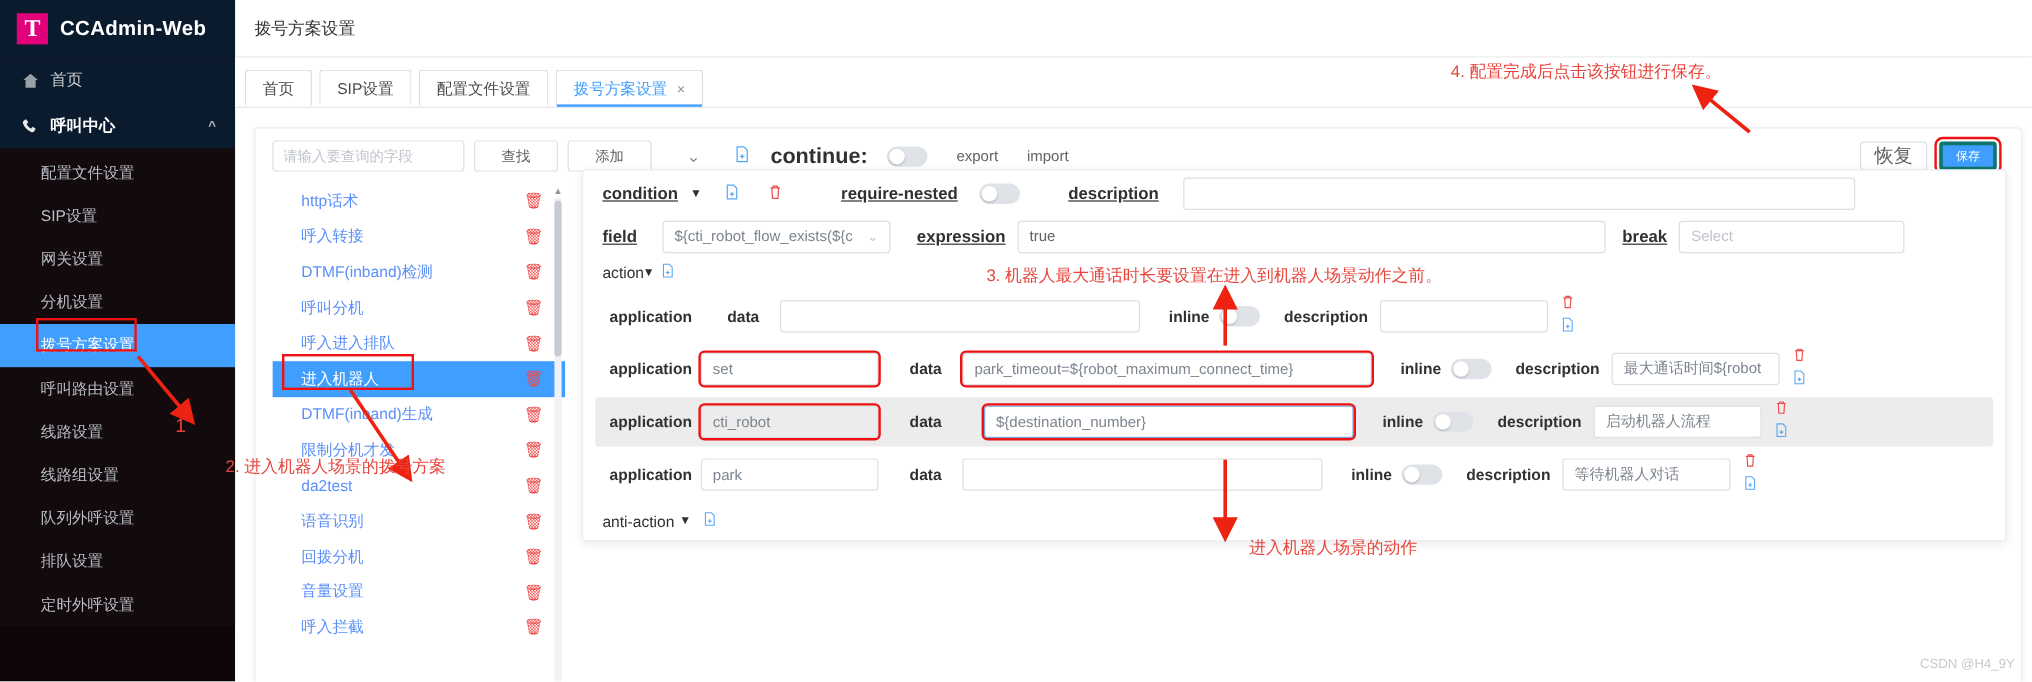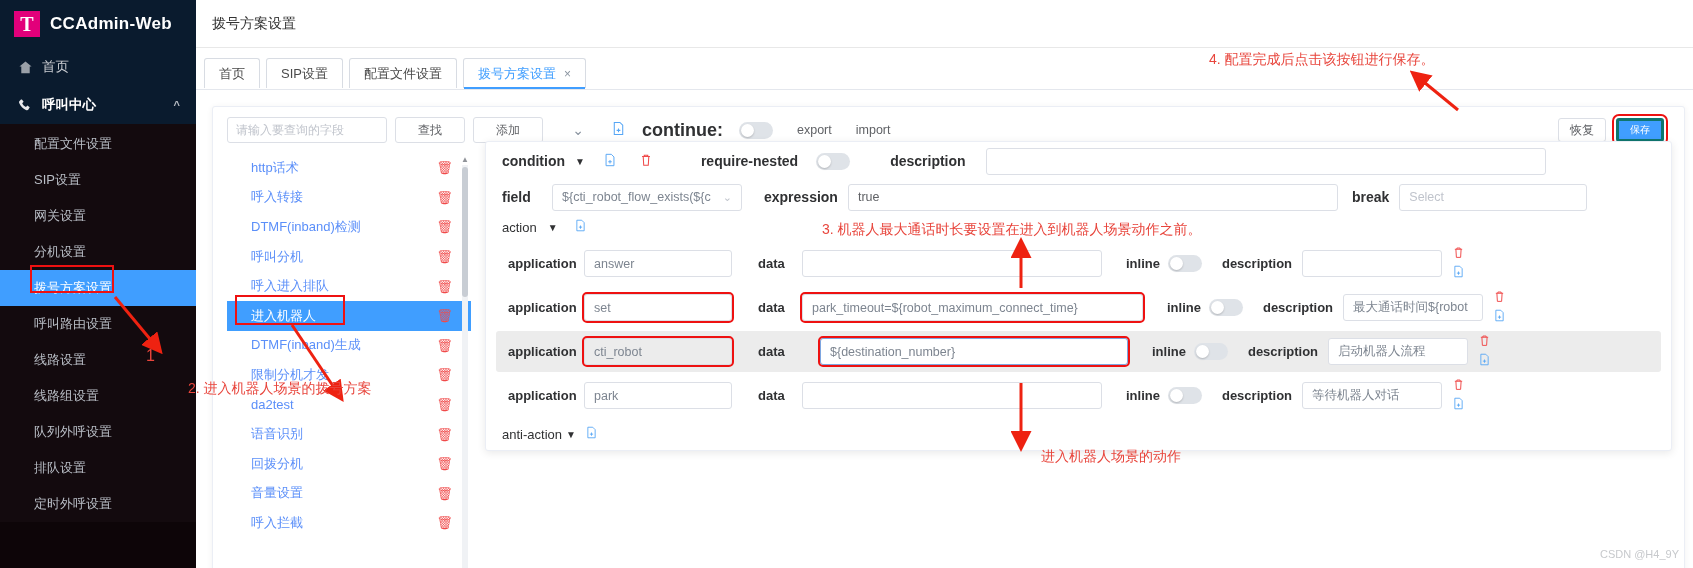--- a/index.html
+++ b/index.html
@@ -75,21 +75,21 @@
   }
   .toggle::after {
     content: ""; position: absolute; left: 2px; top: 2px; width: 13px; height: 13px; border-radius: 50%;
     background: #fff; box-shadow: 0 1px 2px rgba(0,0,0,.2);
   }
   .link-txt { font-size: 12.5px; color: #606266; margin-left: 16px; }
 
   .topright-btns { margin-left: auto; display: flex; align-items: center; gap: 10px; padding-right: 6px; }
   .btn-plain {
     height: 24px; padding: 0 11px; border: 1px solid #dcdfe6; background: #fff; border-radius: 3px;
-    font-size: 12px; color: #606266; display: flex; align-items: center;
+    font-size: 16px; color: #606266; display: flex; align-items: center;
   }
   .btn-primary {
     height: 24px; padding: 0 11px; background: #409eff; border: 3px solid #0f766e; border-radius: 3px;
     color: #fff; font-size: 10px; display: flex; align-items: center;
   }
   .hl-box { outline: 2px solid #ee1111; outline-offset: 2px; }
 
   
   .listwrap { position: absolute; left: 14px; top: 46px; width: 244px; bottom: 0; overflow: hidden; }
   .lrow { height: 29.6px; display: flex; align-items: center; padding-left: 24px; font-size: 13px; color: #5b8ff9; position: relative; }
@@ -99,34 +99,34 @@
   .lscroll .track { position: absolute; top: 10px; bottom: 0; left: 1px; width: 6px; background: #f0f2f5; }
   .lscroll .thumb { position: absolute; top: 12px; left: 1px; width: 6px; height: 130px; background: #c8cdd4; border-radius: 3px; }
   .lscroll .up { position: absolute; top: 0; left: 0px; width: 8px; text-align: center; font-size: 8px; color: #909399; }
 
   
   .cond {
     position: absolute; left: 272px; top: 34px; right: 12px; height: 310px;
     background: #fff; border: 1px solid #ebeef5; border-radius: 3px; box-shadow: 0 2px 8px rgba(0,0,0,.09);
   }
   .cond-head { display: flex; align-items: center; height: 38px; padding-left: 16px; gap: 10px; }
-  .bold-lbl { font-weight: bold; font-size: 14px; color: #303133; }
+  .bold-lbl { font-weight: bold; font-size: 14px; color: #303133; text-decoration: underline; }
   .caret { font-size: 10px; color: #303133; }
   .ic-doc { color: #56a6f5; font-size: 14px; }
   .ic-trash { color: #f04a4a; font-size: 14px; }
   .inp {
     height: 27px; border: 1px solid #dcdfe6; border-radius: 3px; background: #fff;
     font-size: 12.5px; color: #7d8590; padding: 0 9px; display: flex; align-items: center; overflow: hidden; white-space: nowrap;
   }
   .inp.sel-ic { justify-content: space-between; }
   .inp.sel-ic .cv { color: #c0c4cc; font-size: 11px; margin-left: 6px; }
   .ph { color: #c0c4cc; }
 
   .cond-row2 { display: flex; align-items: center; height: 34px; padding-left: 16px; gap: 0; }
-  .cond-row3 { display: flex; align-items: center; height: 26px; padding-left: 16px; gap: 16px; }
+  .cond-row3 { display: flex; align-items: center; height: 26px; padding-left: 16px; gap: 4px; }
 
   .arow {
     display: flex; align-items: center; height: 41px; margin: 3px 10px; padding-left: 12px;
     background: #fff; border-radius: 3px;
   }
   .arow.shaded { background: #ececec; }
   .arow .lbl { font-weight: bold; font-size: 13px; color: #303133; }
   .redbox { outline: 2px solid #ee1111; }
 
   .anti { display: flex; align-items: center; height: 30px; padding-left: 16px; gap: 9px; font-size: 13px; color: #303133; }
@@ -355,21 +355,20 @@
             <span class="ic-doc">
               <svg viewBox="0 0 16 16" width="13" height="13">
                   <path fill="none" stroke="#56a6f5" stroke-width="1.1" d="M3.5 1.5h6l3 3v10h-9z"></path>
                   <path fill="none" stroke="#56a6f5" stroke-width="1.1" d="M6 10h4M8 8v4"></path>
                 </svg>
             </span>
           </div>
 
           <div class="arow">
             <span class="lbl" style="width:72px">application</span>
-            <span class="inp" style="width:148px;margin-left:4px">answer</span>
             <span class="lbl" style="margin-left:26px;width:34px">data</span>
             <span class="inp" style="width:300px;margin-left:10px"></span>
             <span class="lbl" style="margin-left:24px">inline</span>
             <span class="toggle"></span>
             <span class="lbl" style="margin-left:20px">description</span>
             <span class="inp" style="width:140px;margin-left:10px"></span>
             <span style="margin-left:10px;display:flex;flex-direction:column;gap:1px">
               <span><svg viewBox="0 0 16 16" width="13" height="13">
                     <path fill="none" stroke="#f04a4a" stroke-width="1.2" d="M3.5 4h9M6 4V2.5h4V4M4.8 4l.6 10h5.2l.6-10"></path>
                   </svg></span>

